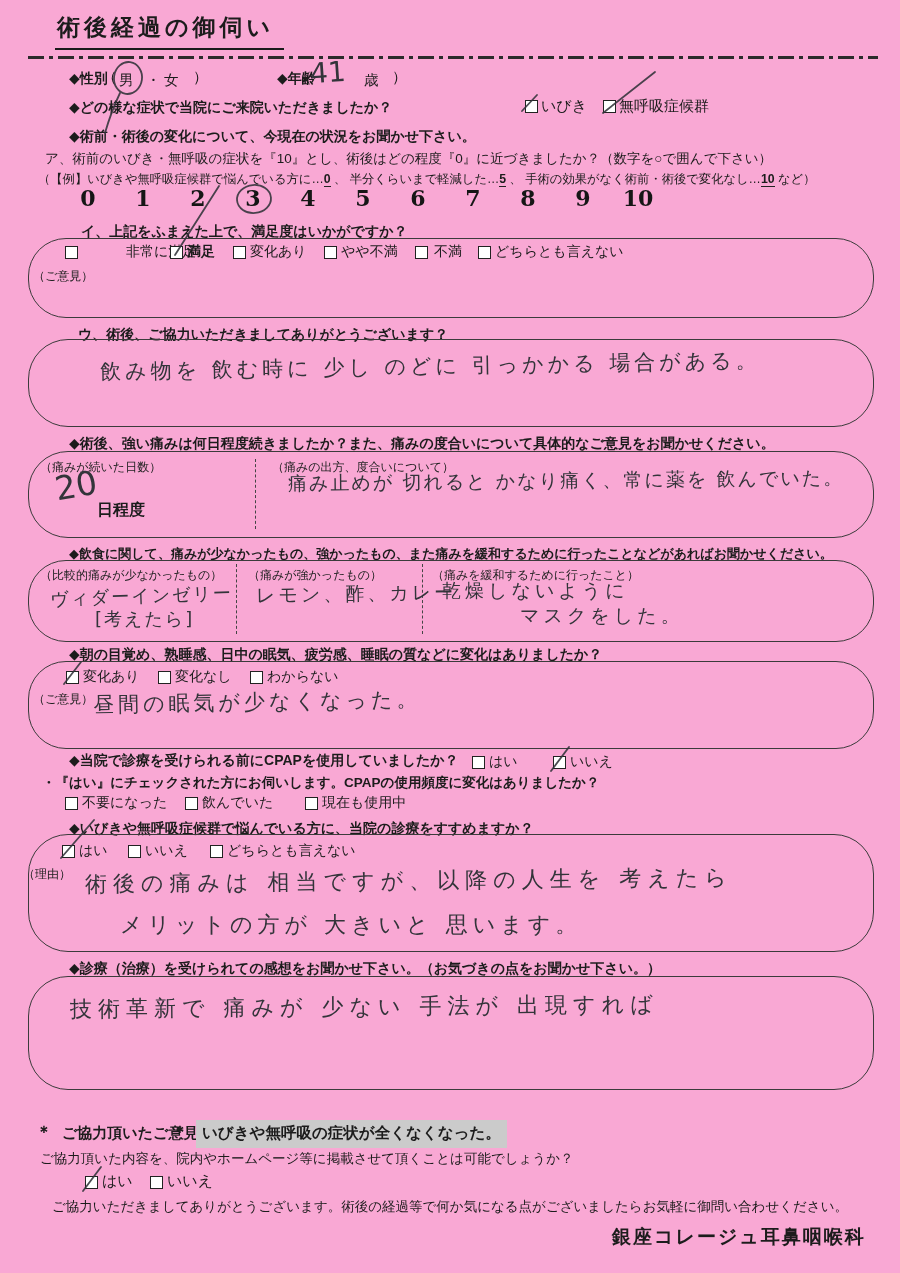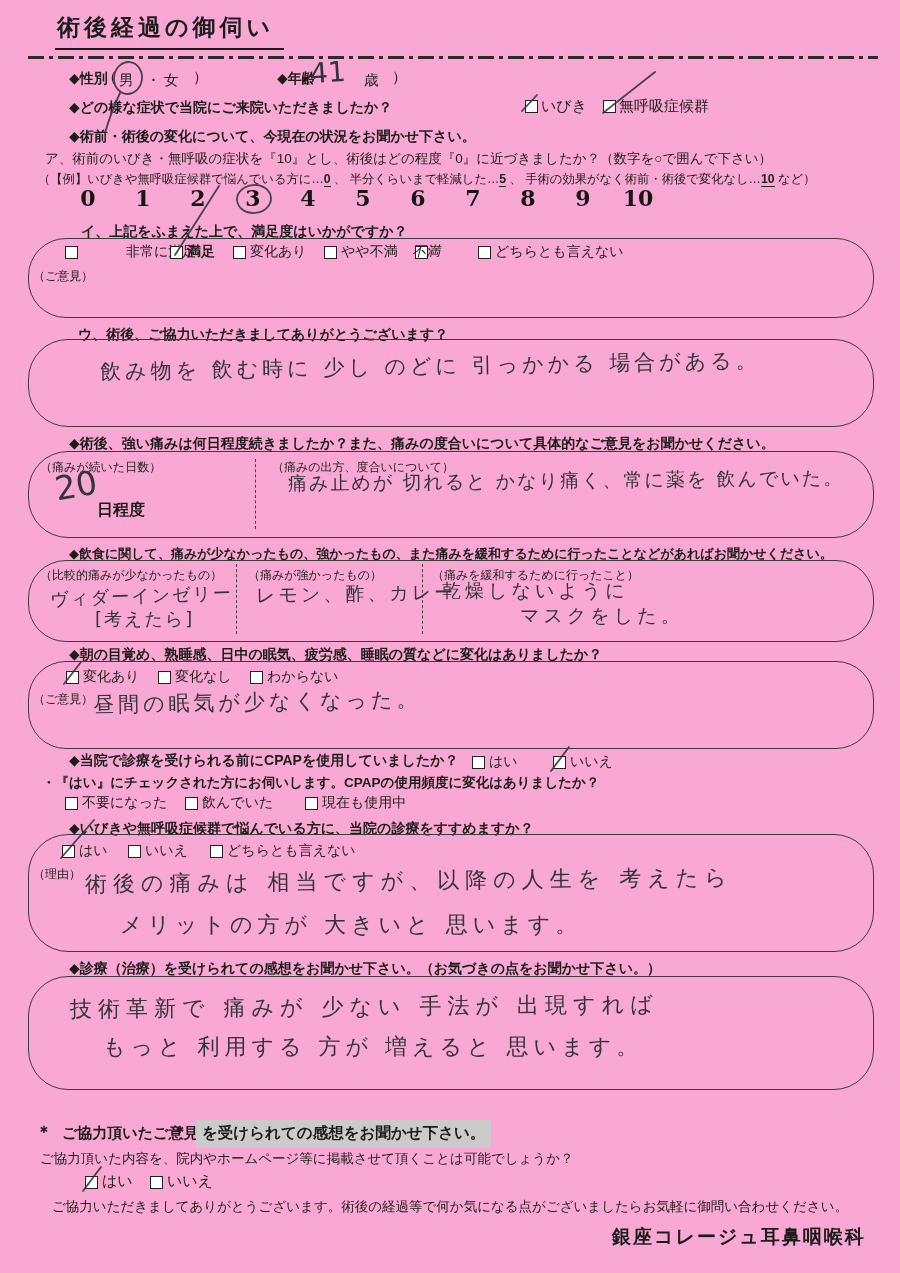--- a/index.html
+++ b/index.html
@@ -72,21 +72,21 @@
   <div class="box" style="left:28px;top:238px;width:844px;height:78px;border-radius:38px;"></div>
   <span class="cb" style="left:65px;top:246px;"></span>
   <span class="cblabel" style="left:82px;top:243px;margin-left:44px;">非常に満足</span>
   <span class="cb" style="left:170px;top:246px;"></span>
   <span class="cblabel" style="left:187px;top:243px;font-weight:bold;">満足</span>
   <span class="cb" style="left:233px;top:246px;"></span>
   <span class="cblabel" style="left:250px;top:243px;">変化あり</span>
   <span class="cb" style="left:324px;top:246px;"></span>
   <span class="cblabel" style="left:341px;top:243px;text-align:right;">やや不満</span>
   <span class="cb" style="left:415px;top:246px;"></span>
-  <span class="cblabel" style="left:412px;top:243px;font-style:italic;">不満</span>
+  <span class="cblabel" style="left:434px;top:243px;">不満</span>
   <span class="cb" style="left:478px;top:246px;"></span>
   <span class="cblabel" style="left:495px;top:243px;">どちらとも言えない</span>
   <span class="abs sm" style="left:33px;top:268px;">（ご意見）</span>
 
   <div class="abs q" style="left:42px;top:326px;">ウ、術後、ご協力いただきましてありがとうございます？</div>
   <div class="box" style="left:28px;top:339px;width:844px;height:86px;"></div>
   <div class="hw" style="left:100px;top:352px;font-size:21px;letter-spacing:4px;transform:rotate(-1deg);">飲み物を 飲む時に 少し のどに 引っかかる 場合がある。</div>
 
   <div class="abs q" style="left:33px;top:435px;">◆術後、強い痛みは何日程度続きましたか？また、痛みの度合いについて具体的なご意見をお聞かせください。</div>
   <div class="box" style="left:28px;top:451px;width:844px;height:85px;"></div>
@@ -135,33 +135,32 @@
   <span class="cblabel" style="left:322px;top:794px;">現在も使用中</span>
 
   <div class="abs q" style="left:33px;top:820px;">◆いびきや無呼吸症候群で悩んでいる方に、当院の診療をすすめますか？</div>
   <div class="box" style="left:28px;top:834px;width:844px;height:116px;"></div>
   <span class="cb" style="left:62px;top:845px;"></span>
   <span class="cblabel" style="left:79px;top:842px;">はい</span>
   <span class="cb" style="left:128px;top:845px;"></span>
   <span class="cblabel" style="left:145px;top:842px;">いいえ</span>
   <span class="cb" style="left:210px;top:845px;"></span>
   <span class="cblabel" style="left:227px;top:842px;">どちらとも言えない</span>
-  <span class="abs sm" style="left:33px;top:866px;text-align:right;">（理由）</span>
+  <span class="abs sm" style="left:23px;top:866px;text-align:right;">（理由）</span>
   <div class="hw" style="left:85px;top:866px;font-size:22px;letter-spacing:6px;transform:rotate(-0.6deg);">術後の痛みは 相当ですが、以降の人生を 考えたら</div>
   <div class="hw" style="left:120px;top:910px;font-size:22px;letter-spacing:5px;">メリットの方が 大きいと 思います。</div>
 
   <div class="abs q" style="left:33px;top:960px;">◆診療（治療）を受けられての感想をお聞かせ下さい。（お気づきの点をお聞かせ下さい。）</div>
   <div class="box" style="left:28px;top:976px;width:844px;height:112px;"></div>
   <div class="hw" style="left:70px;top:992px;font-size:22px;letter-spacing:6px;transform:rotate(-0.5deg);">技術革新で 痛みが 少ない 手法が 出現すれば</div>
-  <div class="hw" style="left:103px;top:1032px;font-size:22px;letter-spacing:5px;">もっと 利用する 方が 増えると 思います。</div>
 
   <span class="abs" style="left:36px;top:1122px;font-size:16px;font-weight:700;">＊</span>
   <span class="abs" style="left:62px;top:1124px;font-size:15px;font-weight:600;">ご協力頂いたご意見について</span>
   <span class="abs" style="left:172px;top:1122px;font-size:16px;font-weight:700;">＊</span>
-  <span class="abs hl" style="left:196px;top:1120px;font-size:15.5px;">を受けられての感想をお聞かせ下さい。</span>
+  <span class="abs hl" style="left:196px;top:1120px;font-size:15.5px;">いびきや無呼吸の症状が全くなくなった。</span>
   <div class="abs q2" style="left:40px;top:1150px;">ご協力頂いた内容を、院内やホームページ等に掲載させて頂くことは可能でしょうか？</div>
   <span class="cb" style="left:85px;top:1176px;"></span>
   <span class="cblabel" style="left:102px;top:1172px;font-size:15px;">はい</span>
   <span class="cb" style="left:150px;top:1176px;"></span>
   <span class="cblabel" style="left:167px;top:1172px;font-size:15px;">いいえ</span>
   <div class="abs q2" style="left:52px;top:1198px;">ご協力いただきましてありがとうございます。術後の経過等で何か気になる点がございましたらお気軽に御問い合わせください。</div>
   <div class="abs clinic" style="left:612px;top:1224px;">銀座コレージュ耳鼻咽喉科</div>
 
   <svg class="marks" width="900" height="1273" viewBox="0 0 900 1273">
     <g stroke="#32333a" stroke-width="1.8" fill="none" stroke-linecap="round" opacity="0.88">

